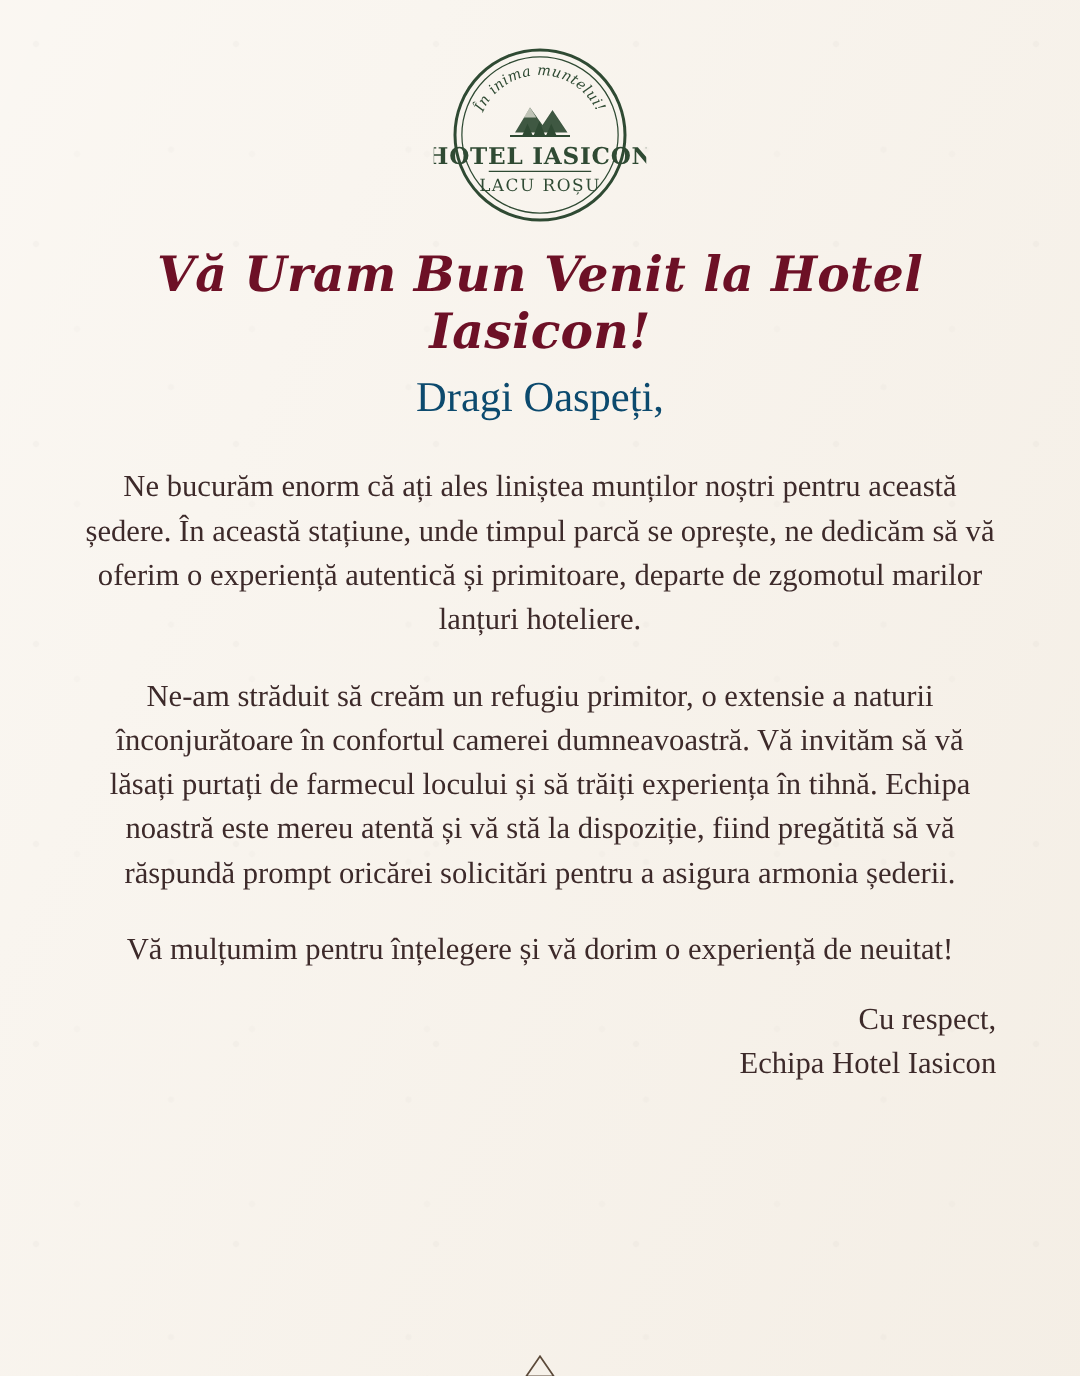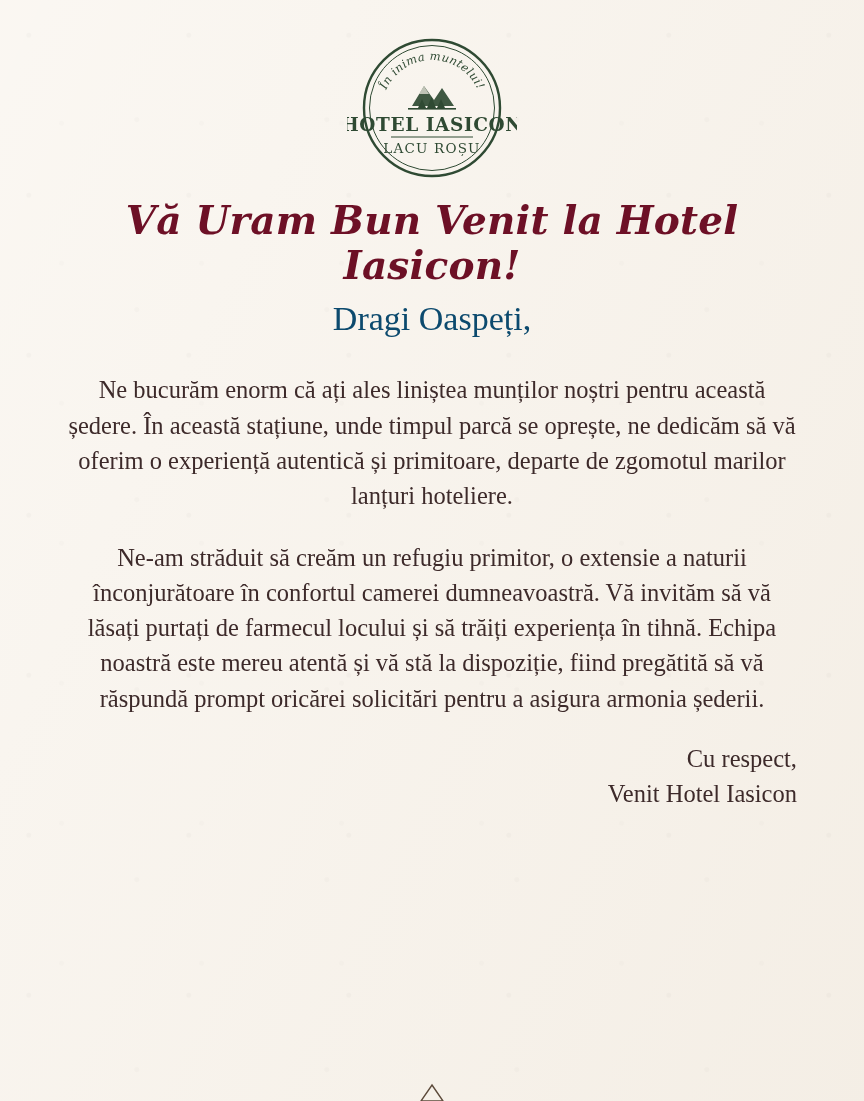--- a/index.html
+++ b/index.html
@@ -142,24 +142,25 @@
     </svg>
   </div>
 
   <h1 class="title">Vă Uram Bun Venit la Hotel Iasicon!</h1>
 
   <div class="salutation">Dragi Oaspeți,</div>
 
   <div class="body-copy">
     <p>Ne bucurăm enorm că ați ales liniștea munților noștri pentru această ședere. În această stațiune, unde timpul parcă se oprește, ne dedicăm să vă oferim o experiență autentică și primitoare, departe de zgomotul marilor lanțuri hoteliere.</p>
     <p>Ne-am străduit să creăm un refugiu primitor, o extensie a naturii înconjurătoare în confortul camerei dumneavoastră. Vă invităm să vă lăsați purtați de farmecul locului și să trăiți experiența în tihnă. Echipa noastră este mereu atentă și vă stă la dispoziție, fiind pregătită să vă răspundă prompt oricărei solicitări pentru a asigura armonia șederii.</p>
+    <p class="tight">Vă mulțumim pentru înțelegere și vă dorim o experiență de neuitat!</p>
 
     <div class="signoff">
       <div>Cu respect,</div>
-      <div>Venit Hotel Iasicon</div>
+      <div>Echipa Hotel Iasicon</div>
     </div>
   </div>
 
   <div class="bottom-ornament">
     <svg width="40" height="18" viewBox="0 0 40 18" xmlns="http://www.w3.org/2000/svg">
       <path d="M20 2 L31 18 L9 18 Z" fill="none" stroke="#5c4a3a" stroke-width="1.4"></path>
     </svg>
   </div>
 
 </div>

